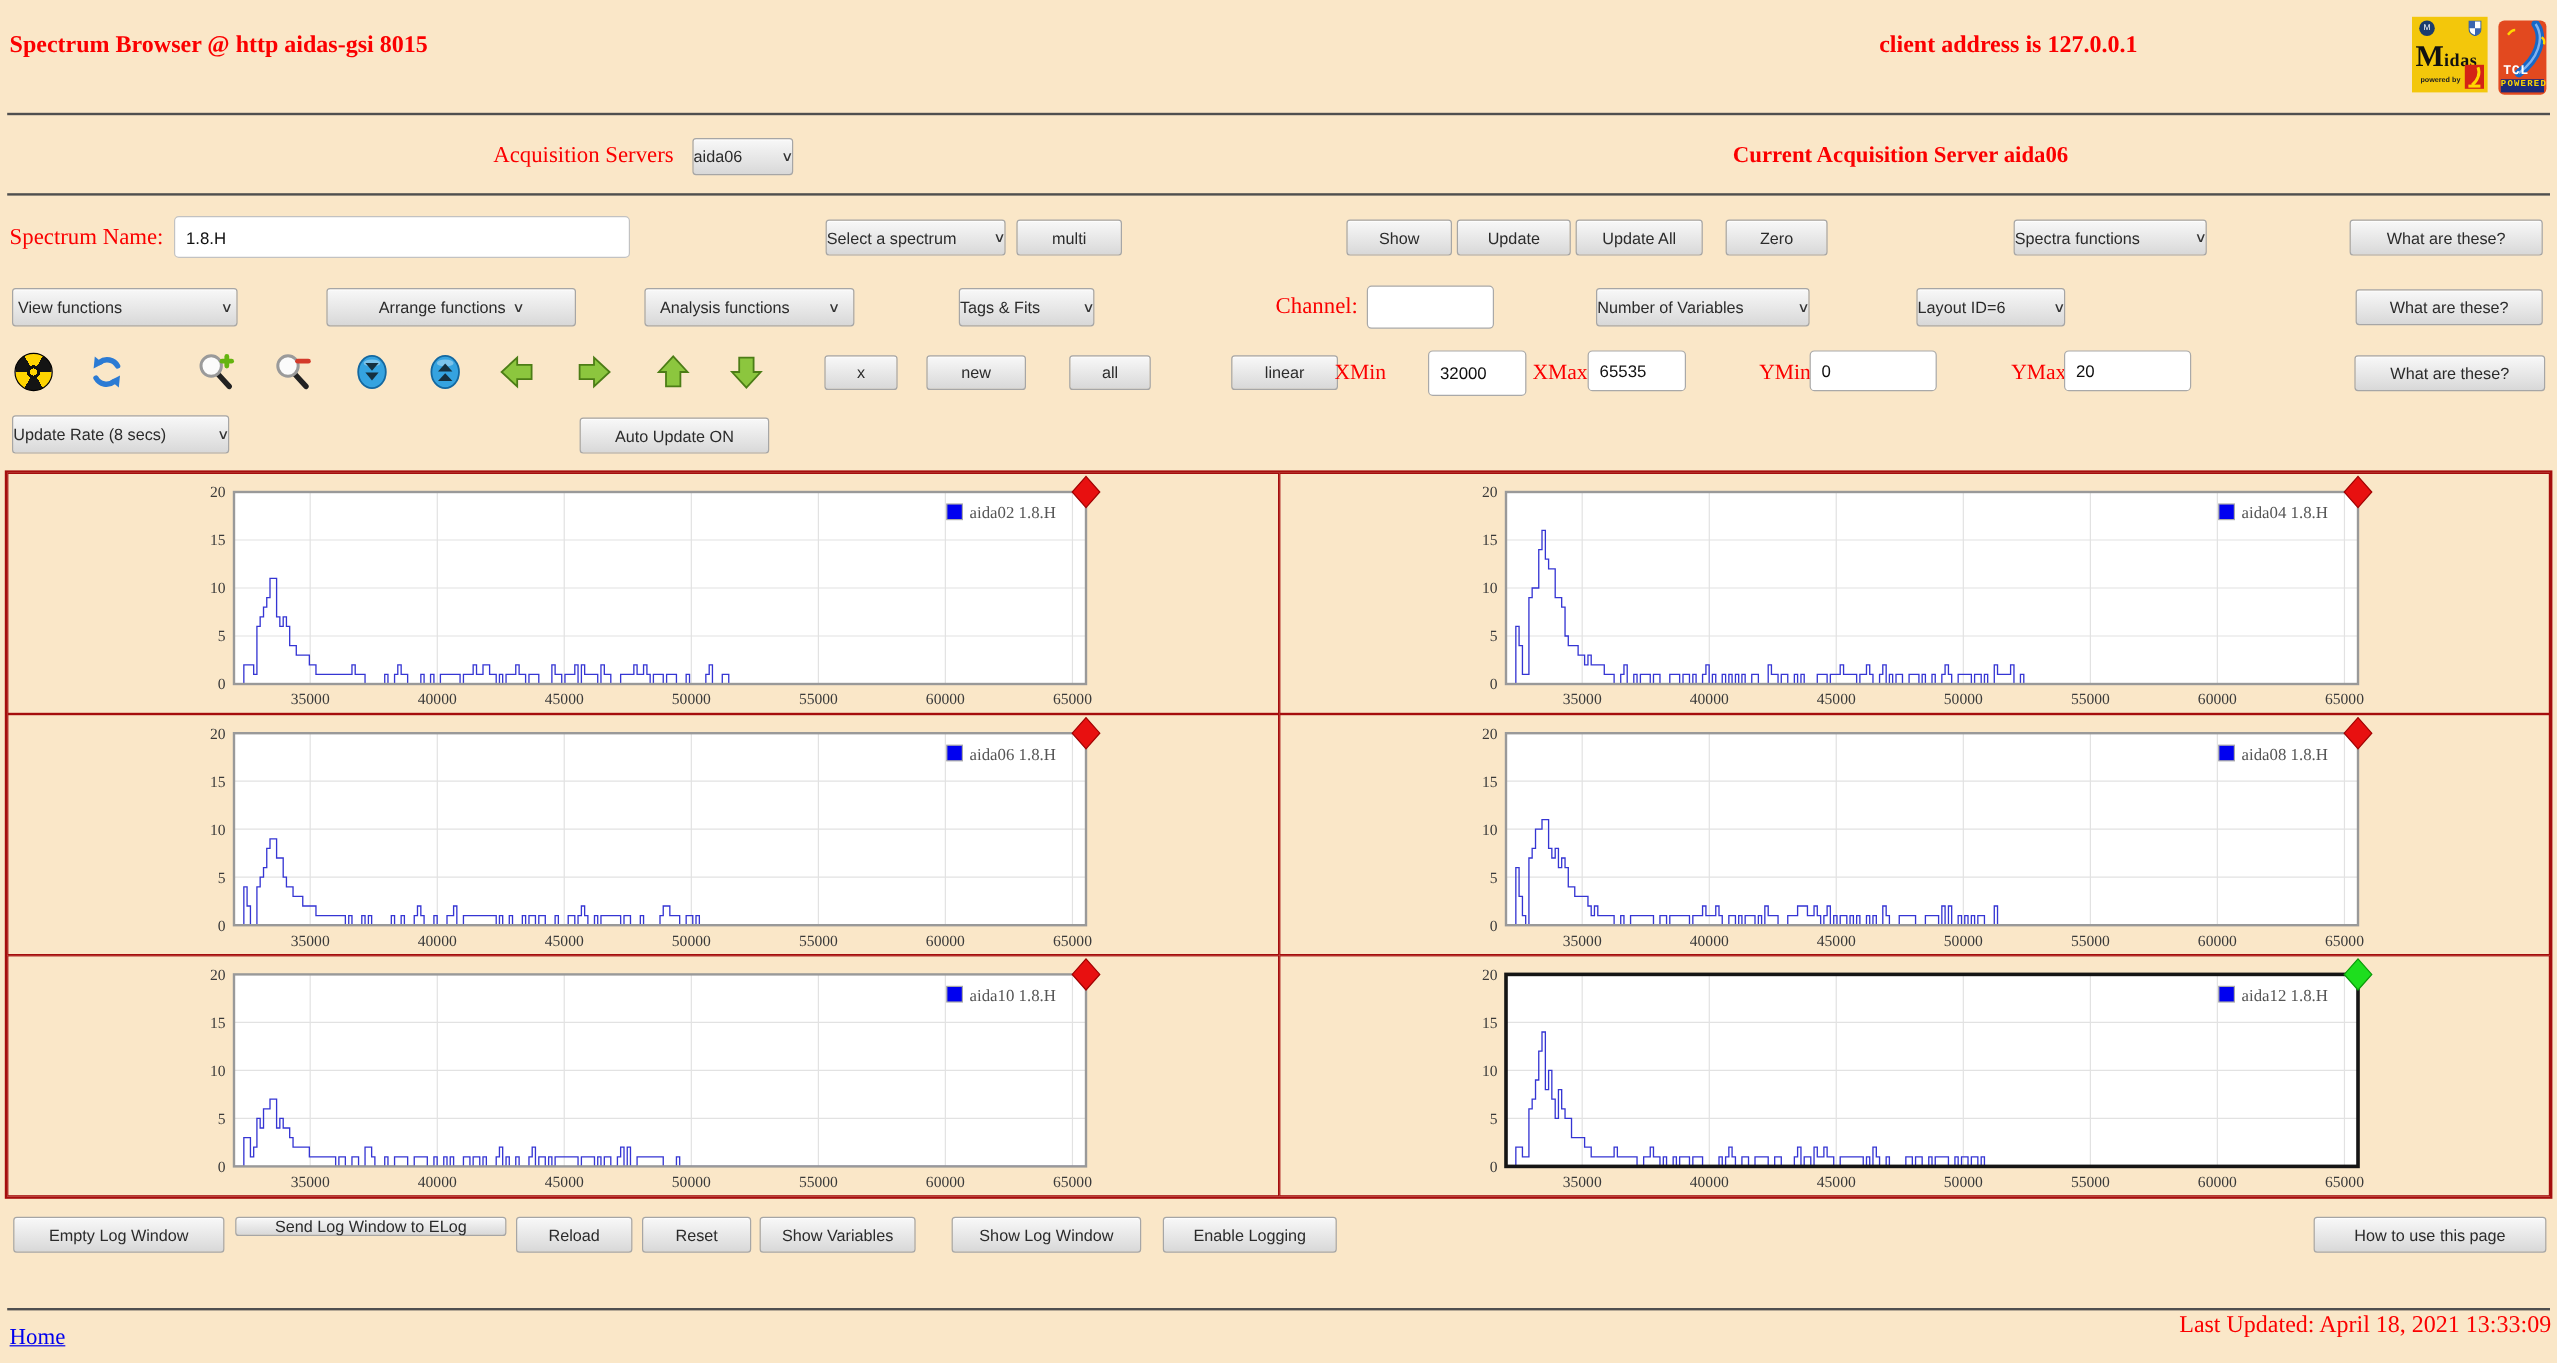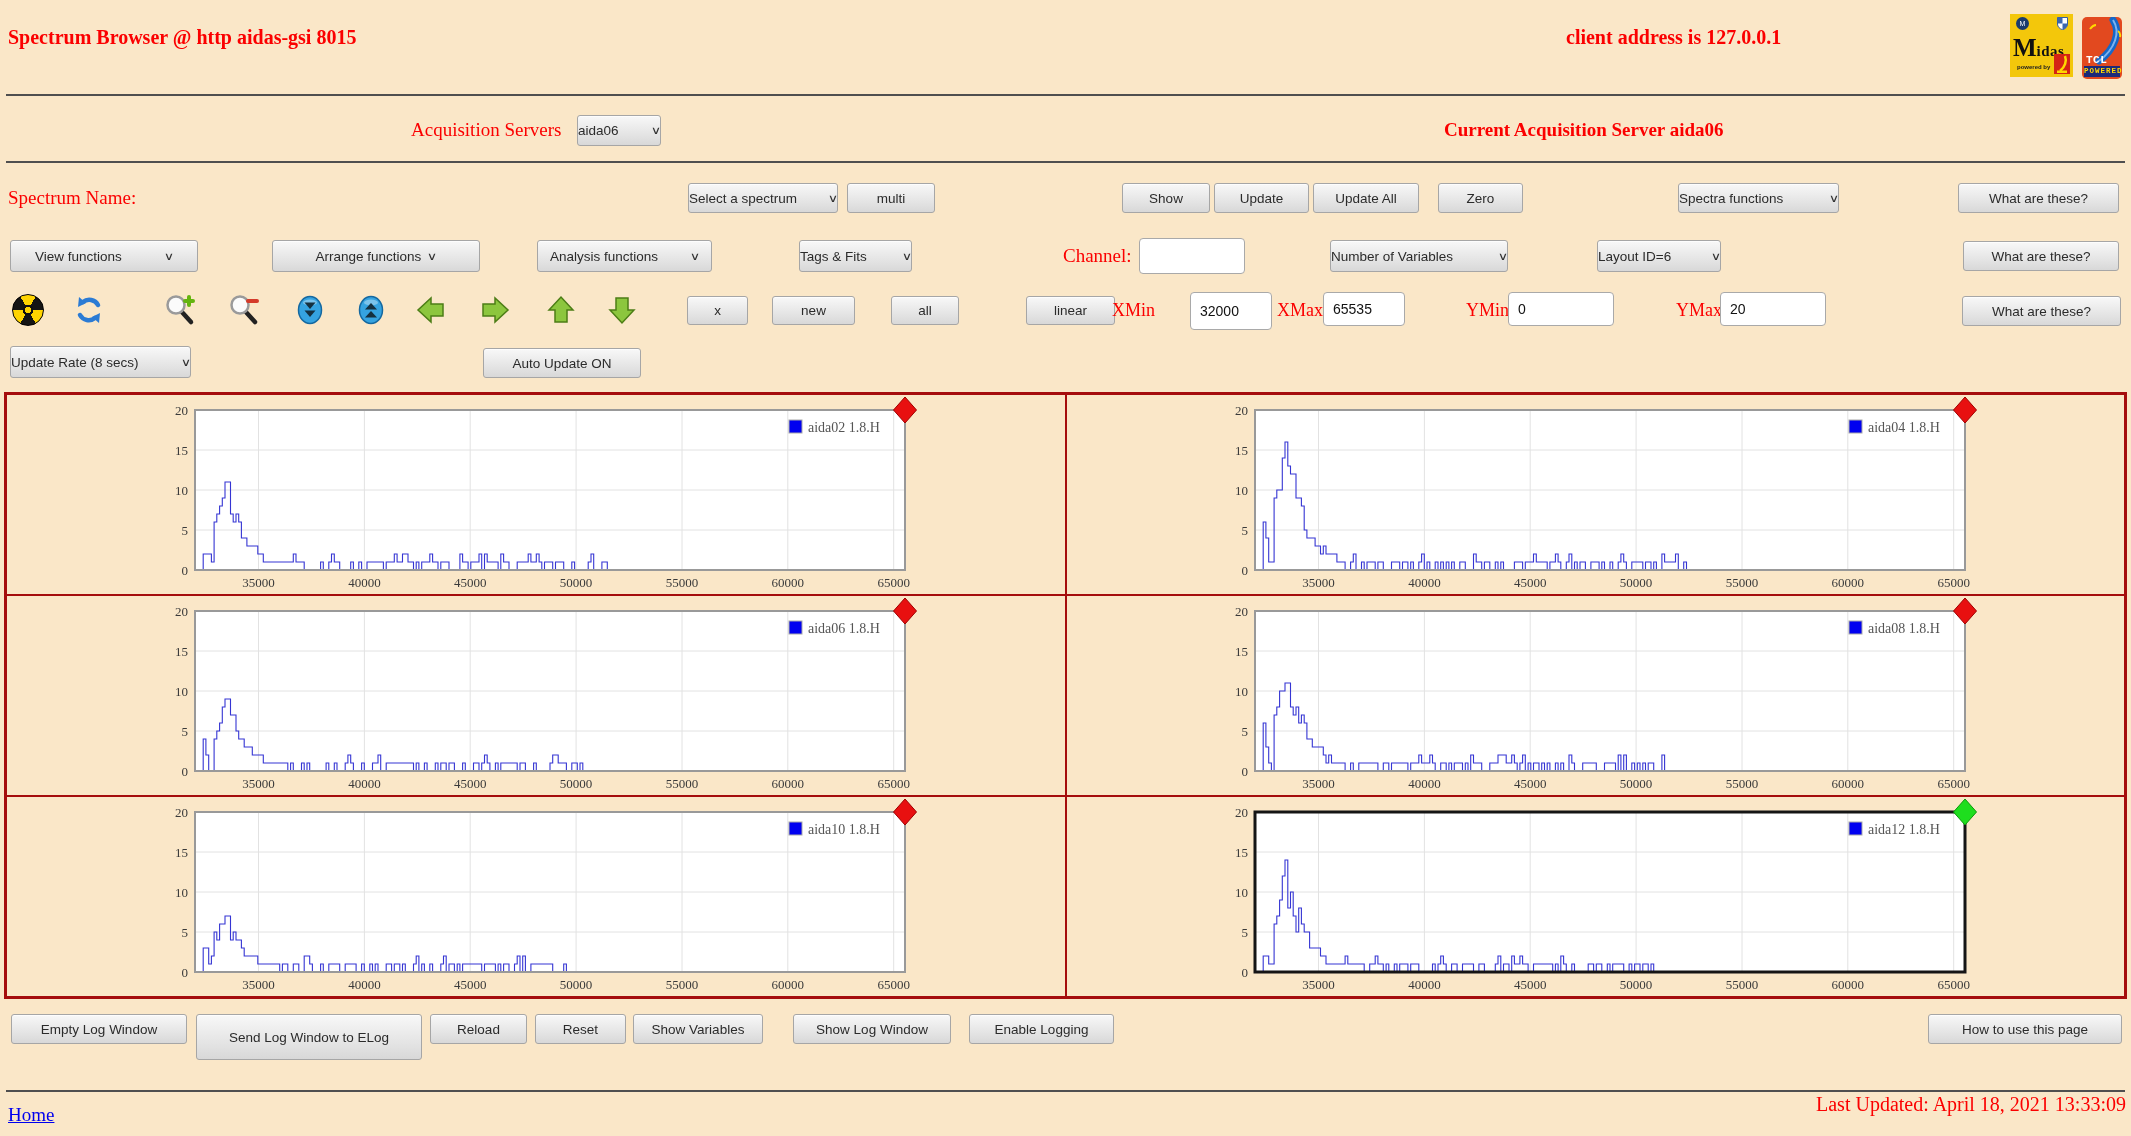--- a/index.html
+++ b/index.html
@@ -82,36 +82,37 @@
   <div class="rs" style="left:411px;top:119px;">Acquisition Servers</div>
   <div class="sel" style="left:577px;top:115px;width:84px;height:31px;">
     <span>aida06</span>
     <span class="chev">∨</span>
   </div>
   <div class="rs b" style="left:1444px;top:119px;">Current Acquisition Server aida06</div>
 
   <hr class="rule" style="top:161px;">
 
   <div class="rs" style="left:8px;top:187px;">Spectrum Name:</div>
+  <input class="inp" style="left: 145px; top: 180px; width: 380px; height: 35px; border-color: rgb(194, 194, 194);" value="1.8.H">
   <div class="sel" style="left:688px;top:183px;width:150px;height:30px;">
     <span>Select a spectrum</span>
     <span class="chev">∨</span>
   </div>
   <div class="btn" style="left:847px;top:183px;width:88px;height:30px;">multi</div>
   <div class="btn" style="left:1122px;top:183px;width:88px;height:30px;">Show</div>
   <div class="btn" style="left:1214px;top:183px;width:95px;height:30px;">Update</div>
   <div class="btn" style="left:1313px;top:183px;width:106px;height:30px;">Update All</div>
   <div class="btn" style="left:1438px;top:183px;width:85px;height:30px;">Zero</div>
   <div class="sel" style="left:1678px;top:183px;width:161px;height:30px;">
     <span>Spectra functions</span>
     <span class="chev">∨</span>
   </div>
   <div class="btn" style="left:1958px;top:183px;width:161px;height:30px;">What are these?</div>
 
-  <div class="sel" style="left:10px;top:240px;width:188px;height:32px;justify-content:space-between;padding:0 24px;">
+  <div class="sel" style="left:10px;top:240px;width:188px;height:32px;justify-content:space-between;padding:0 4px;">
     <span>View functions</span>
     <span class="chev">∨</span>
   </div>
   <div class="sel" style="left:272px;top:240px;width:208px;height:32px;justify-content:center;padding:0 14px;">
     <span>Arrange functions</span>
     <span class="chev">∨</span>
   </div>
   <div class="sel" style="left:537px;top:240px;width:175px;height:32px;justify-content:space-between;padding:0 12px;">
     <span>Analysis functions</span>
     <span class="chev">∨</span>
@@ -406,21 +407,21 @@
           <text class="tick" x="652.8" y="191" text-anchor="middle">60000</text>
           <text class="tick" x="758.7" y="191" text-anchor="middle">65000</text>
           <rect x="654" y="24" width="13" height="13" fill="#0000f0" stroke="#a9a9a9"></rect>
           <text class="legend-t" x="673" y="36">aida12 1.8.H</text>
           <polygon points="770,1 781.5,14 770,27 758.5,14" fill="#1ede1e" stroke="#0a9a0a" stroke-width="1"></polygon>
         </svg>
       </div>
   </div>
 
   <div class="btn" style="left:11px;top:1014px;width:176px;height:30px;">Empty Log Window</div>
-  <div class="btn" style="left:196px;top:1014px;width:226px;height:46px;">Send Log Window to ELog</div>
+  <div class="btn" style="left:196px;top:1014px;width:226px;height:16px;">Send Log Window to ELog</div>
   <div class="btn" style="left:430px;top:1014px;width:97px;height:30px;">Reload</div>
   <div class="btn" style="left:535px;top:1014px;width:91px;height:30px;">Reset</div>
   <div class="btn" style="left:633px;top:1014px;width:130px;height:30px;">Show Variables</div>
   <div class="btn" style="left:793px;top:1014px;width:158px;height:30px;">Show Log Window</div>
   <div class="btn" style="left:969px;top:1014px;width:145px;height:30px;">Enable Logging</div>
   <div class="btn" style="left:1928px;top:1014px;width:194px;height:30px;">How to use this page</div>
 
   <div class="rs" style="right:5px;left:auto;top:1053px;font-size:20px;margin-top:40px;">Last Updated: April 18, 2021 13:33:09</div>
 
   <hr class="rule" style="top:1090px;">

